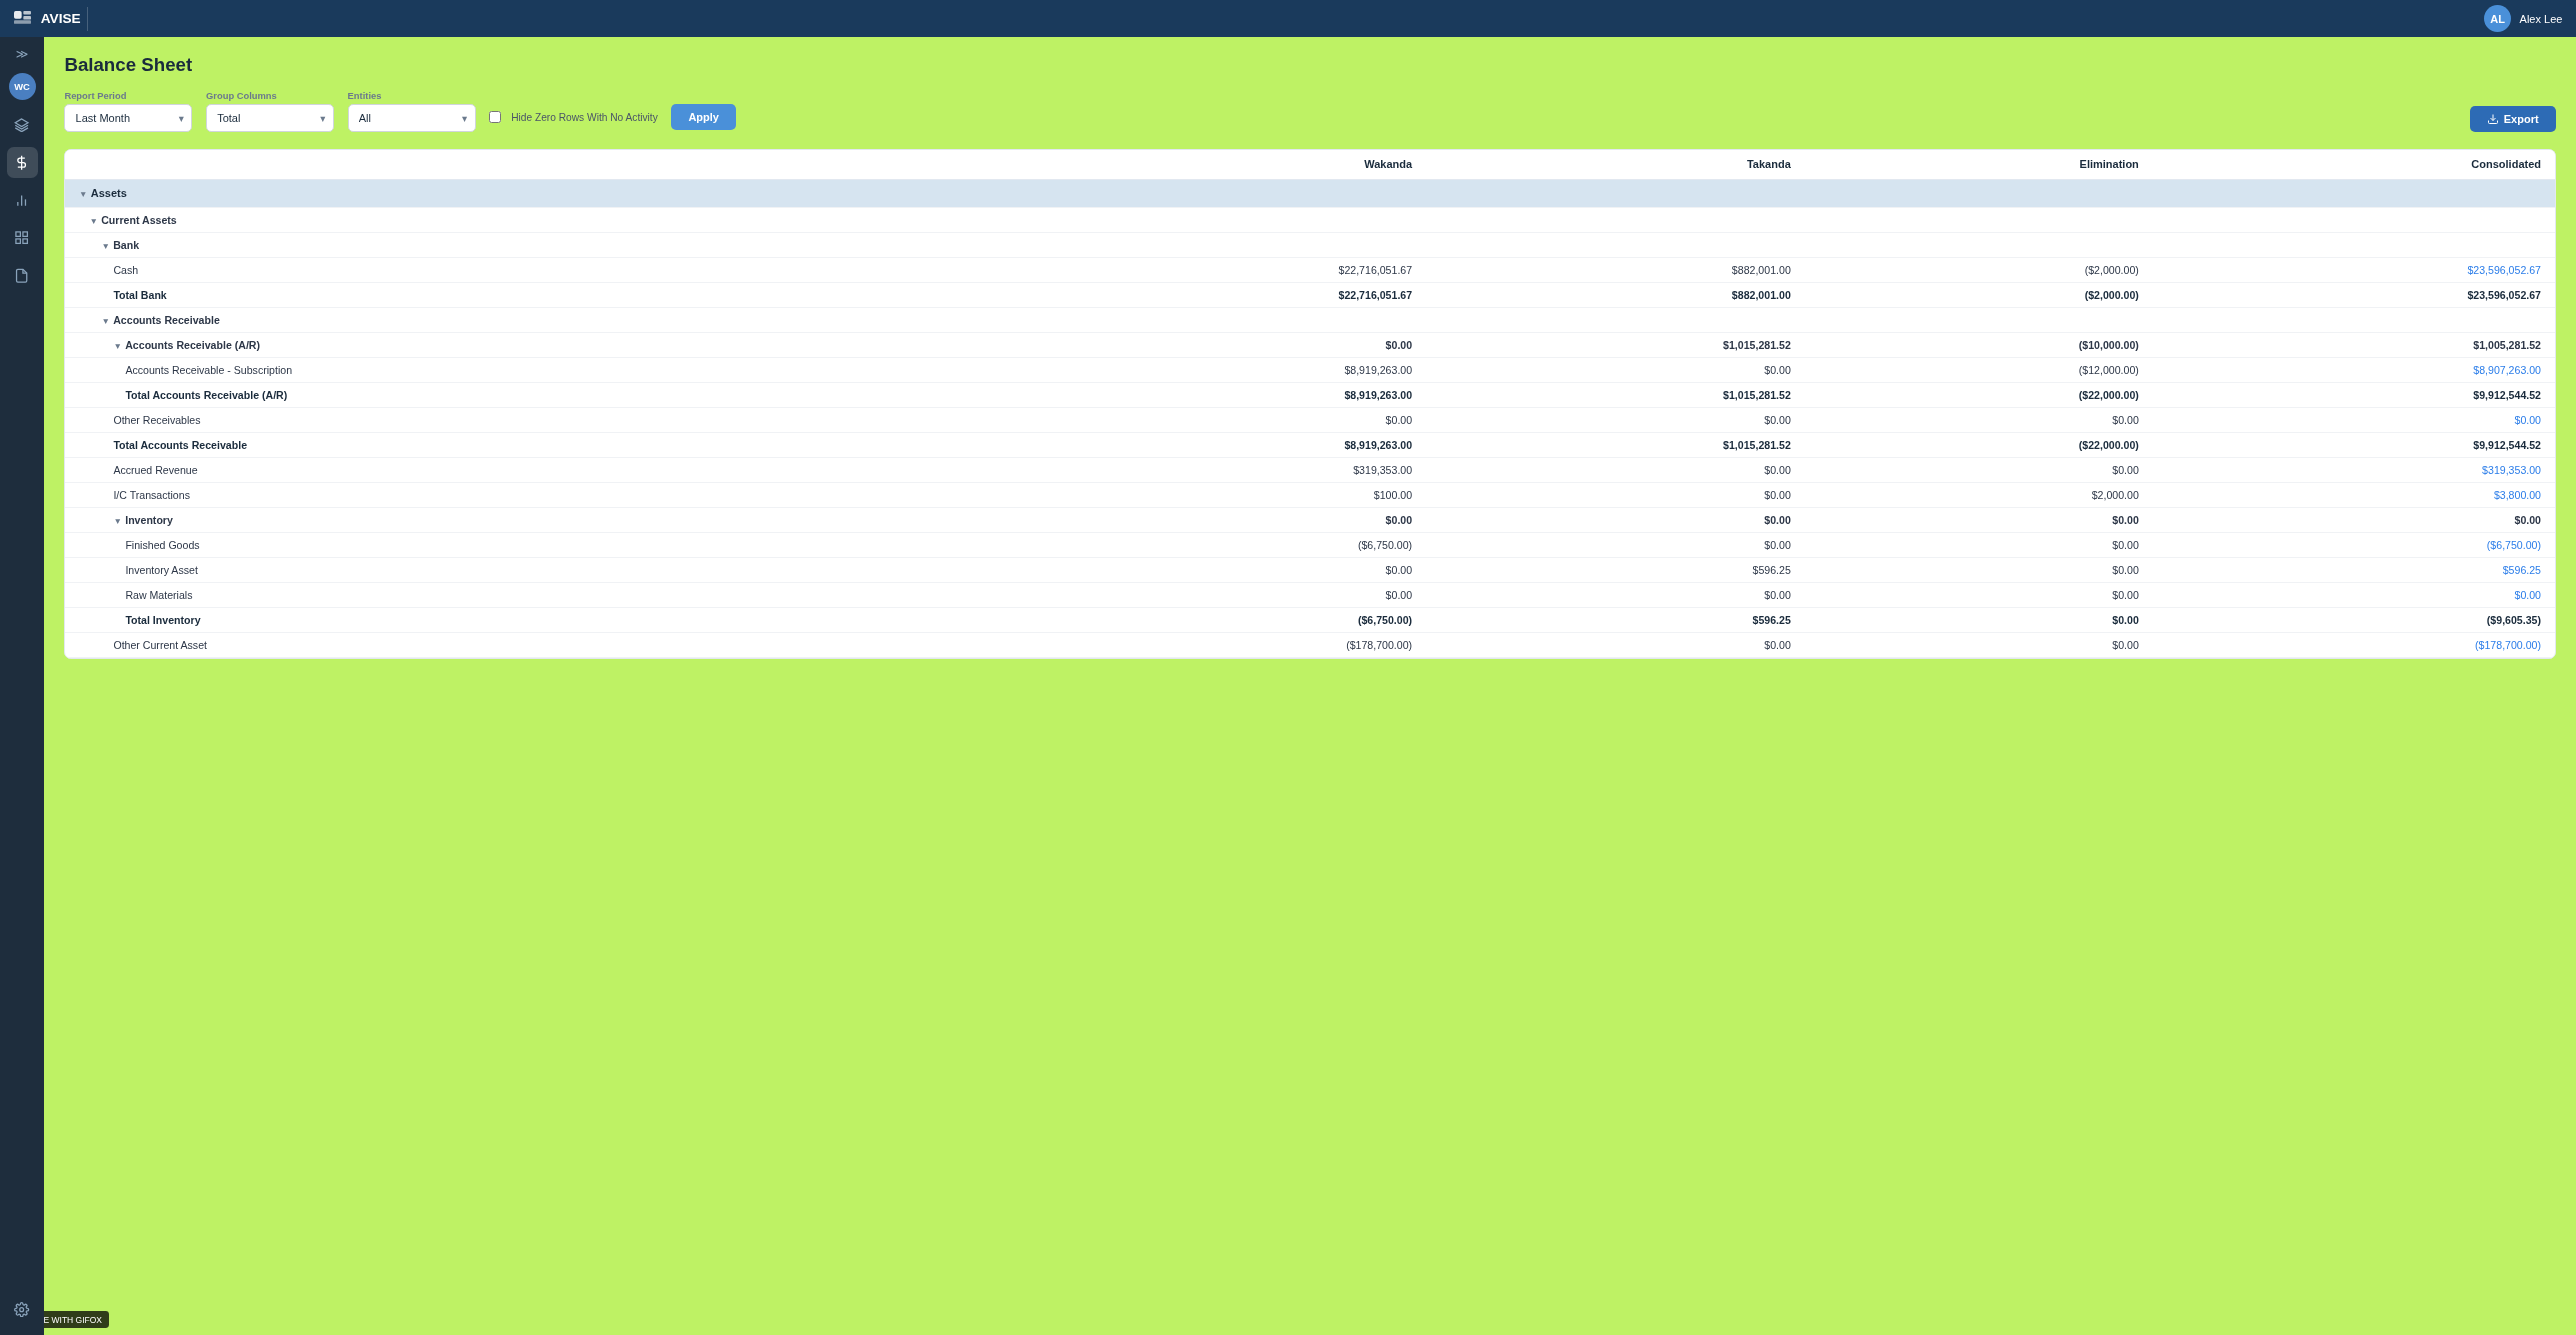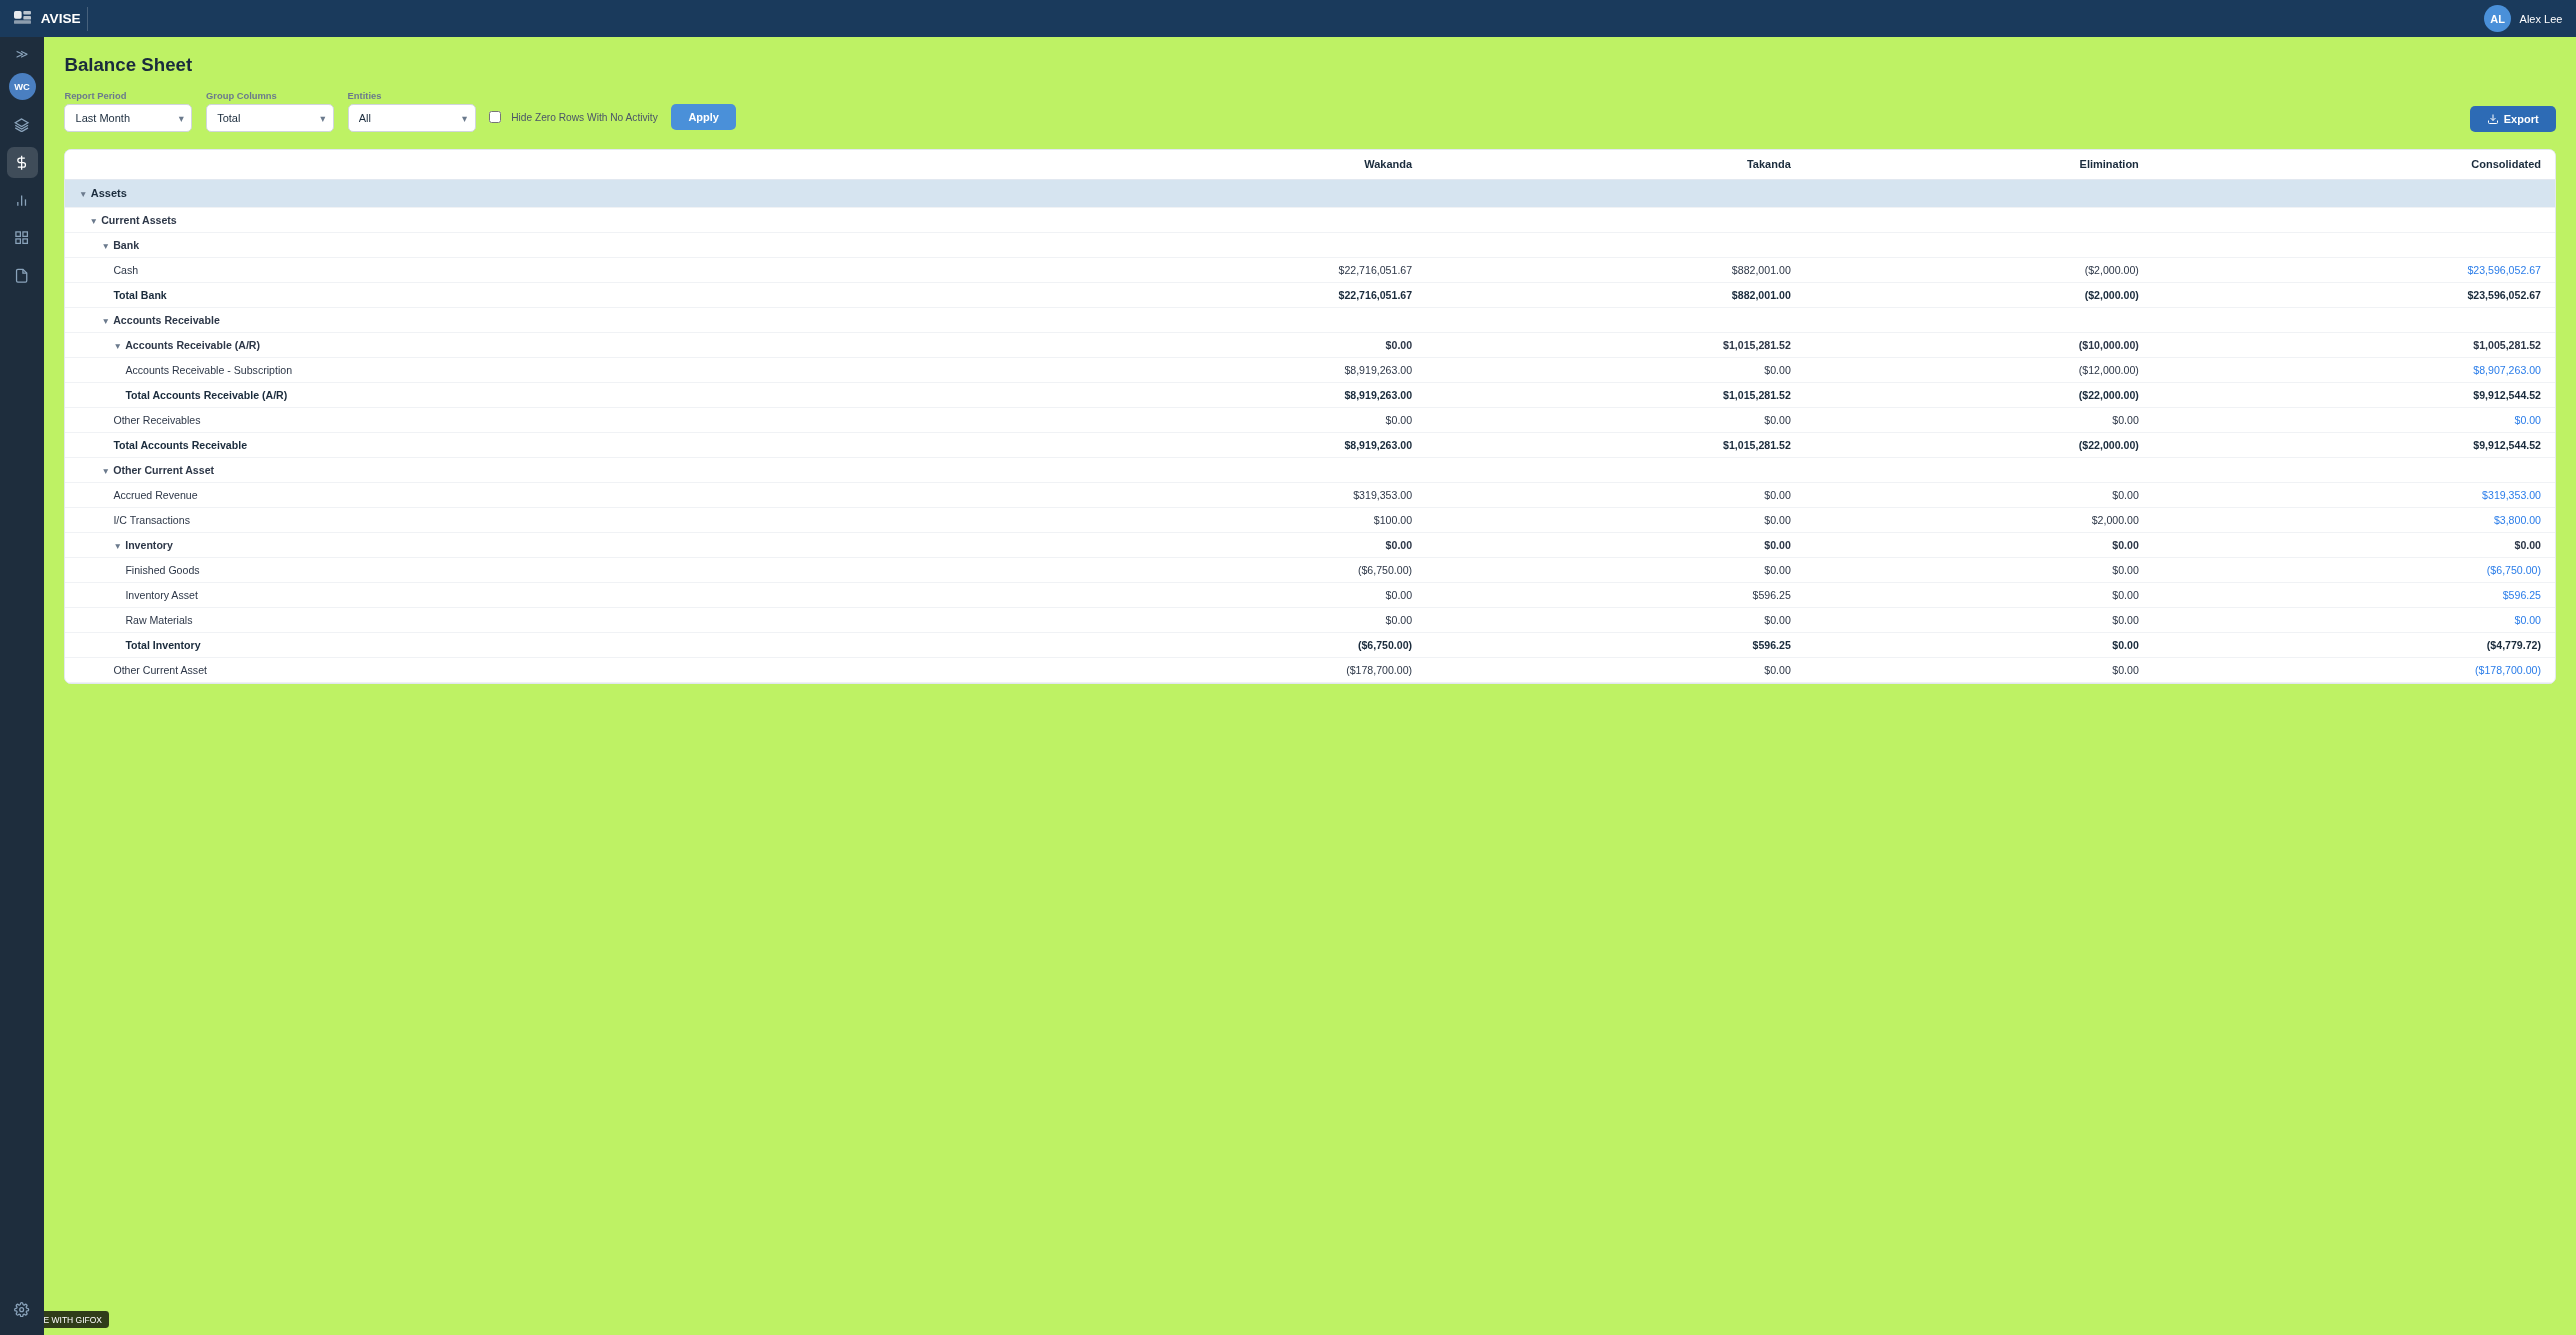--- a/index.html
+++ b/index.html
@@ -323,27 +323,20 @@
     <td>$0.00</td>
     <td class="blue-val">$0.00</td>
   </tr>
           <tr class="total-row">
     <td class="indent-3">Total Accounts Receivable</td>
     <td>$8,919,263.00</td>
     <td>$1,015,281.52</td>
     <td>($22,000.00)</td>
     <td class="">$9,912,544.52</td>
   </tr>
-          <tr class="category-row">
-    <td class="indent-2"><span class="chevron">▼</span>Other Current Asset</td>
-    <td></td>
-    <td></td>
-    <td></td>
-    <td class=""></td>
-  </tr>
           <tr class="">
     <td class="indent-3">Accrued Revenue</td>
     <td>$319,353.00</td>
     <td>$0.00</td>
     <td>$0.00</td>
     <td class="blue-val">$319,353.00</td>
   </tr>
           <tr class="">
     <td class="indent-3">I/C Transactions</td>
     <td>$100.00</td>
@@ -377,21 +370,21 @@
     <td>$0.00</td>
     <td>$0.00</td>
     <td>$0.00</td>
     <td class="blue-val">$0.00</td>
   </tr>
           <tr class="total-row">
     <td class="indent-4">Total Inventory</td>
     <td>($6,750.00)</td>
     <td>$596.25</td>
     <td>$0.00</td>
-    <td class="">($4,779.72)</td>
+    <td class="">($9,605.35)</td>
   </tr>
           <tr class="">
     <td class="indent-3">Other Current Asset</td>
     <td>($178,700.00)</td>
     <td>$0.00</td>
     <td>$0.00</td>
     <td class="blue-val">($178,700.00)</td>
   </tr>
         </tbody>
     </table>

